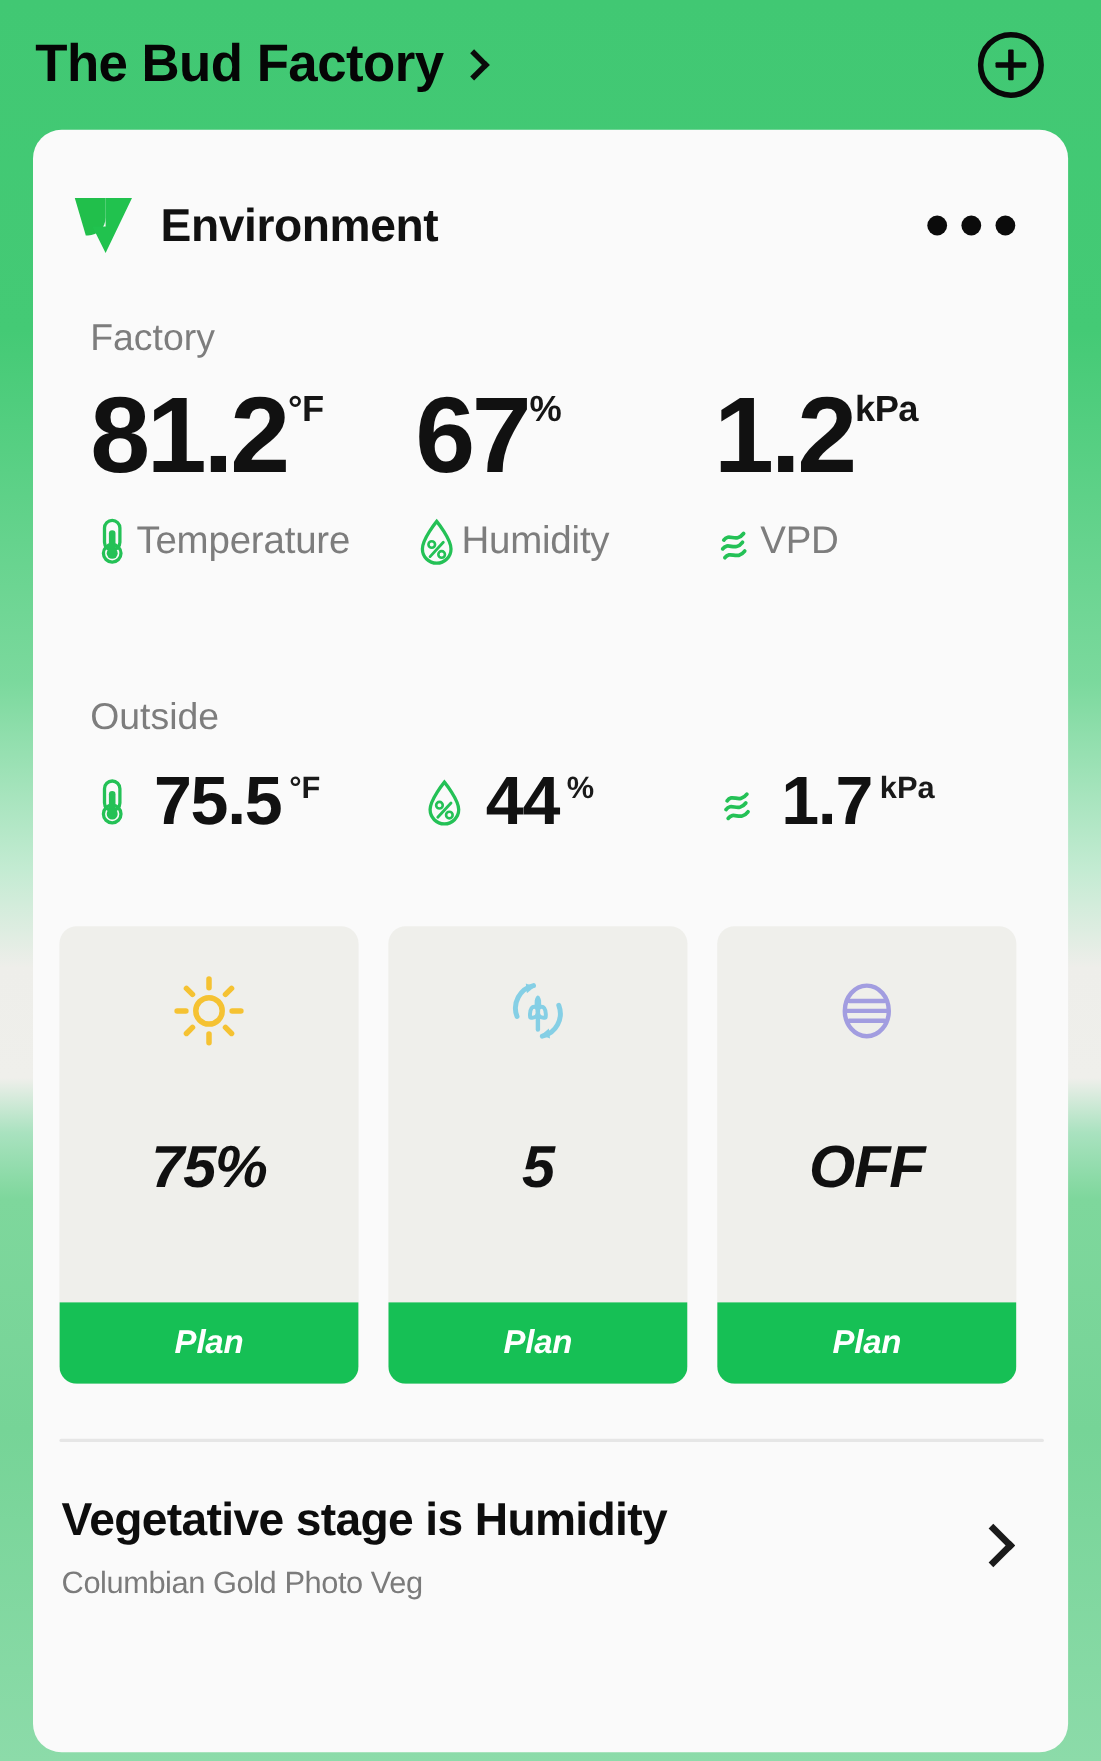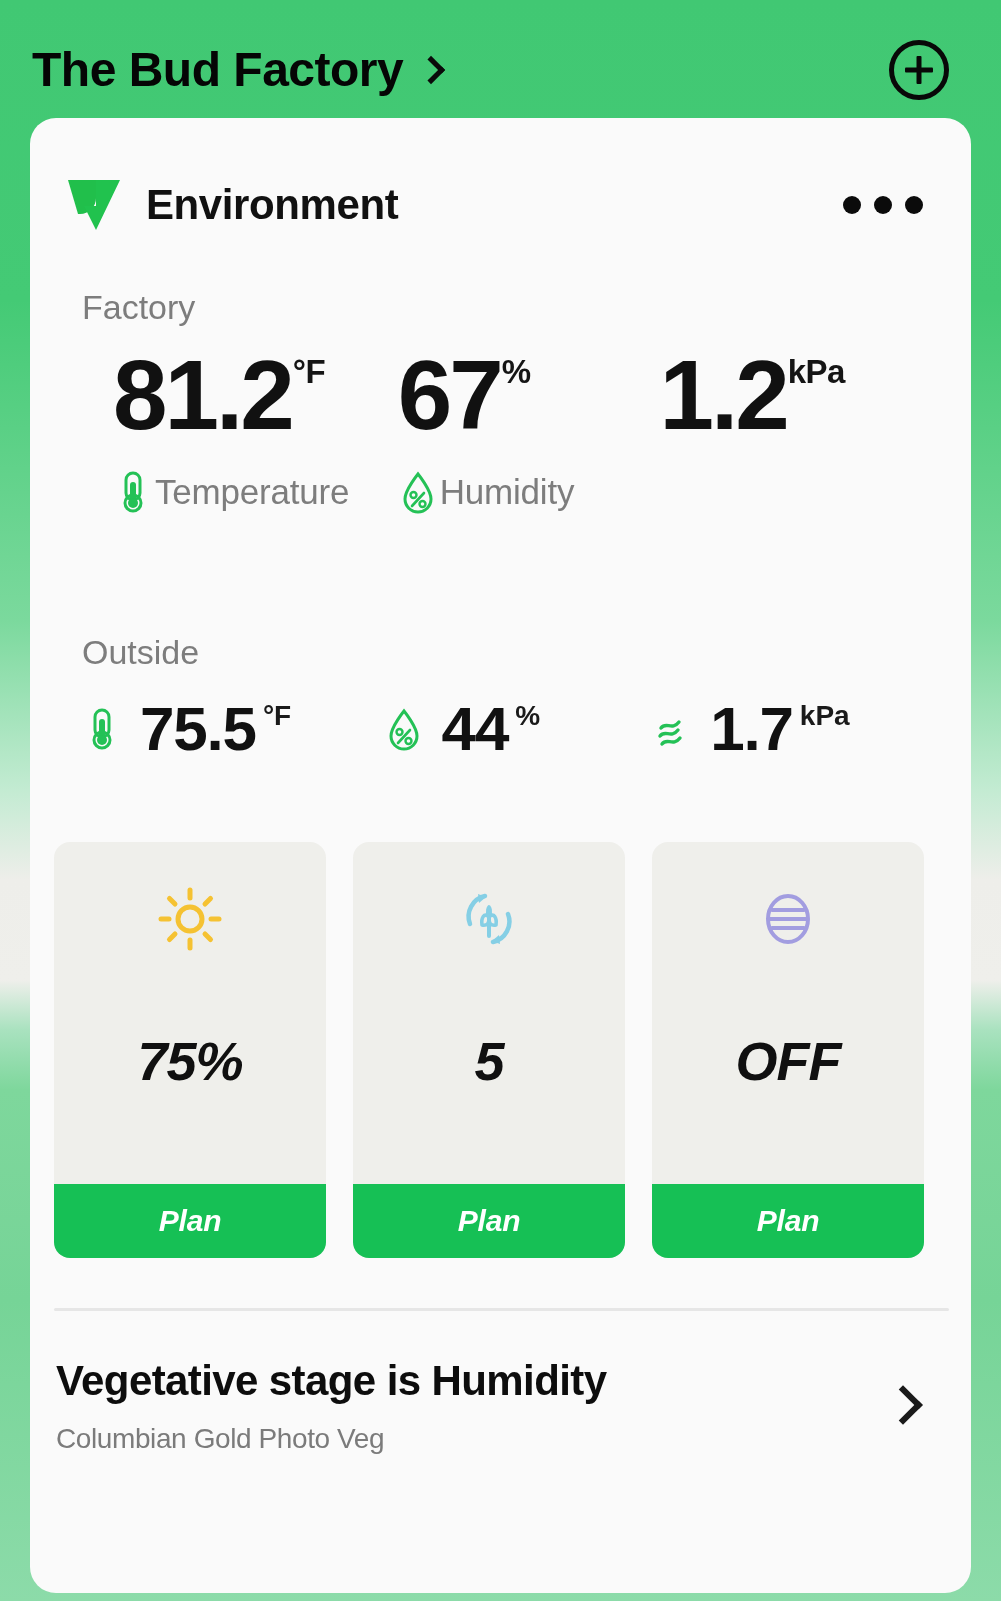--- a/index.html
+++ b/index.html
@@ -24,21 +24,21 @@
         #efefeb 980px,
         #a9e2bf 1030px,
         #7ed79c 1090px,
         #76d497 1300px,
         #8cdba9 1601px);
   }
 
   
   .topbar {
     position: absolute;
-    top: 11px; left: 0;
+    top: 0; left: 0;
     width: 1001px;
     height: 118px;
     display: flex;
     align-items: center;
     padding: 0 30px 0 32px;
   }
   .topbar-title-wrap {
     display: flex;
     align-items: center;
     gap: 16px;
@@ -139,21 +139,21 @@
   .section-label {
     font-size: 34px;
     color: #7d7d7d;
     font-weight: 400;
     padding-left: 52px;
   }
   .inside-label { margin-top: 52px; }
 
   .metrics-row {
     display: flex;
-    padding: 0 36px 0 83px;
+    padding: 0 36px 0 52px;
     margin-top: 20px;
   }
   .metric {
     display: flex;
     flex-direction: column;
   }
   .metric.m1 { width: 310px; }
   .metric.m2 { width: 285px; }
   .metric.m3 { width: 300px; }
 
@@ -376,20 +376,28 @@
             <line x1="26" y1="24" x2="14" y2="37" stroke="#24c156" stroke-width="2.6" stroke-linecap="round"></line>
           </svg>
           <span class="metric-name">Humidity</span>
         </div>
       </div>
 
       <div class="metric m3">
         <div class="metric-value">
           <span class="metric-num">1.2</span>
           <span class="metric-unit">kPa</span>
+        </div>
+        <div class="metric-name-row">
+          <svg class="icon-sm" viewBox="0 0 40 46">
+            <path d="M8 30 C13 23 19 33 26 24" fill="none" stroke="#24c156" stroke-width="3.4" stroke-linecap="round"></path>
+            <path d="M9 22 C14 15 20 25 27 16" fill="none" stroke="#24c156" stroke-width="3.4" stroke-linecap="round"></path>
+            <path d="M10 38 C15 31 21 41 28 32" fill="none" stroke="#24c156" stroke-width="3.4" stroke-linecap="round"></path>
+          </svg>
+          <span class="metric-name">VPD</span>
         </div>
       </div>
 
     </div>
 
     <div class="section-label outside-label">Outside</div>
 
     <div class="outside-row">
 
       <div class="out-metric o1">

